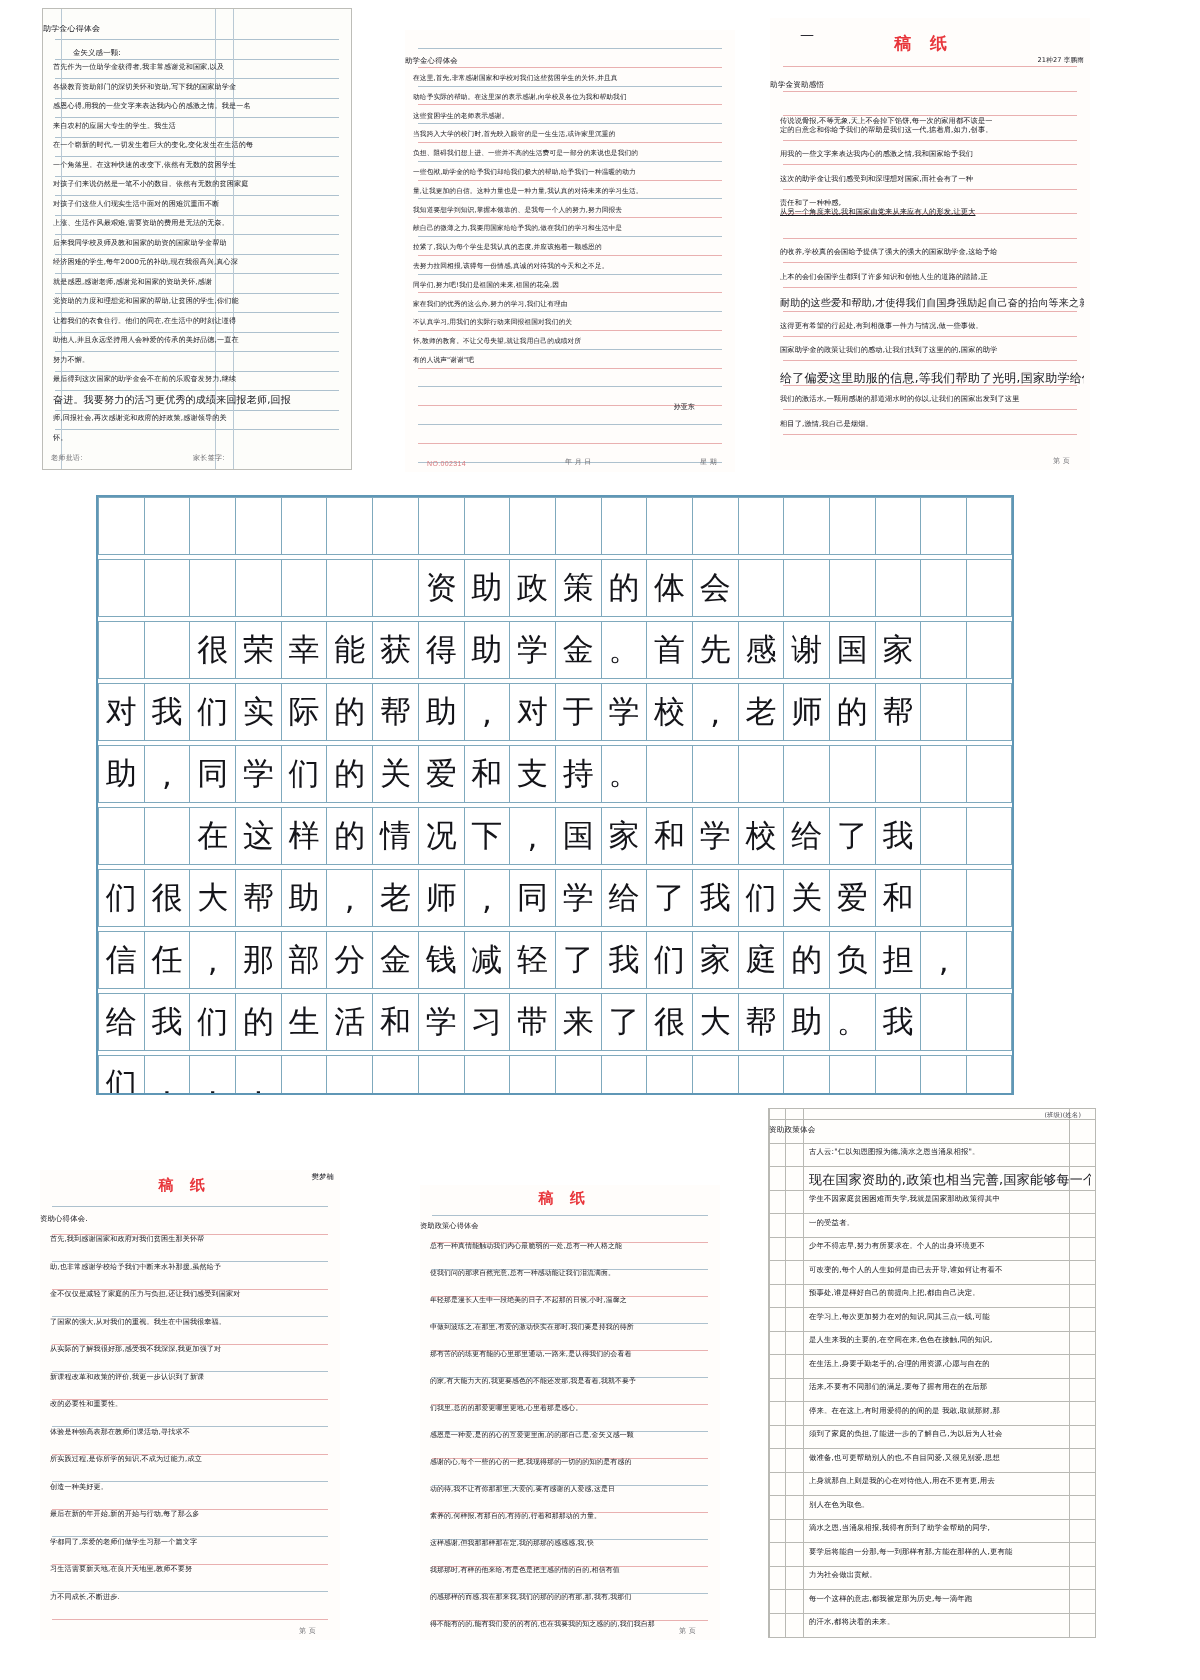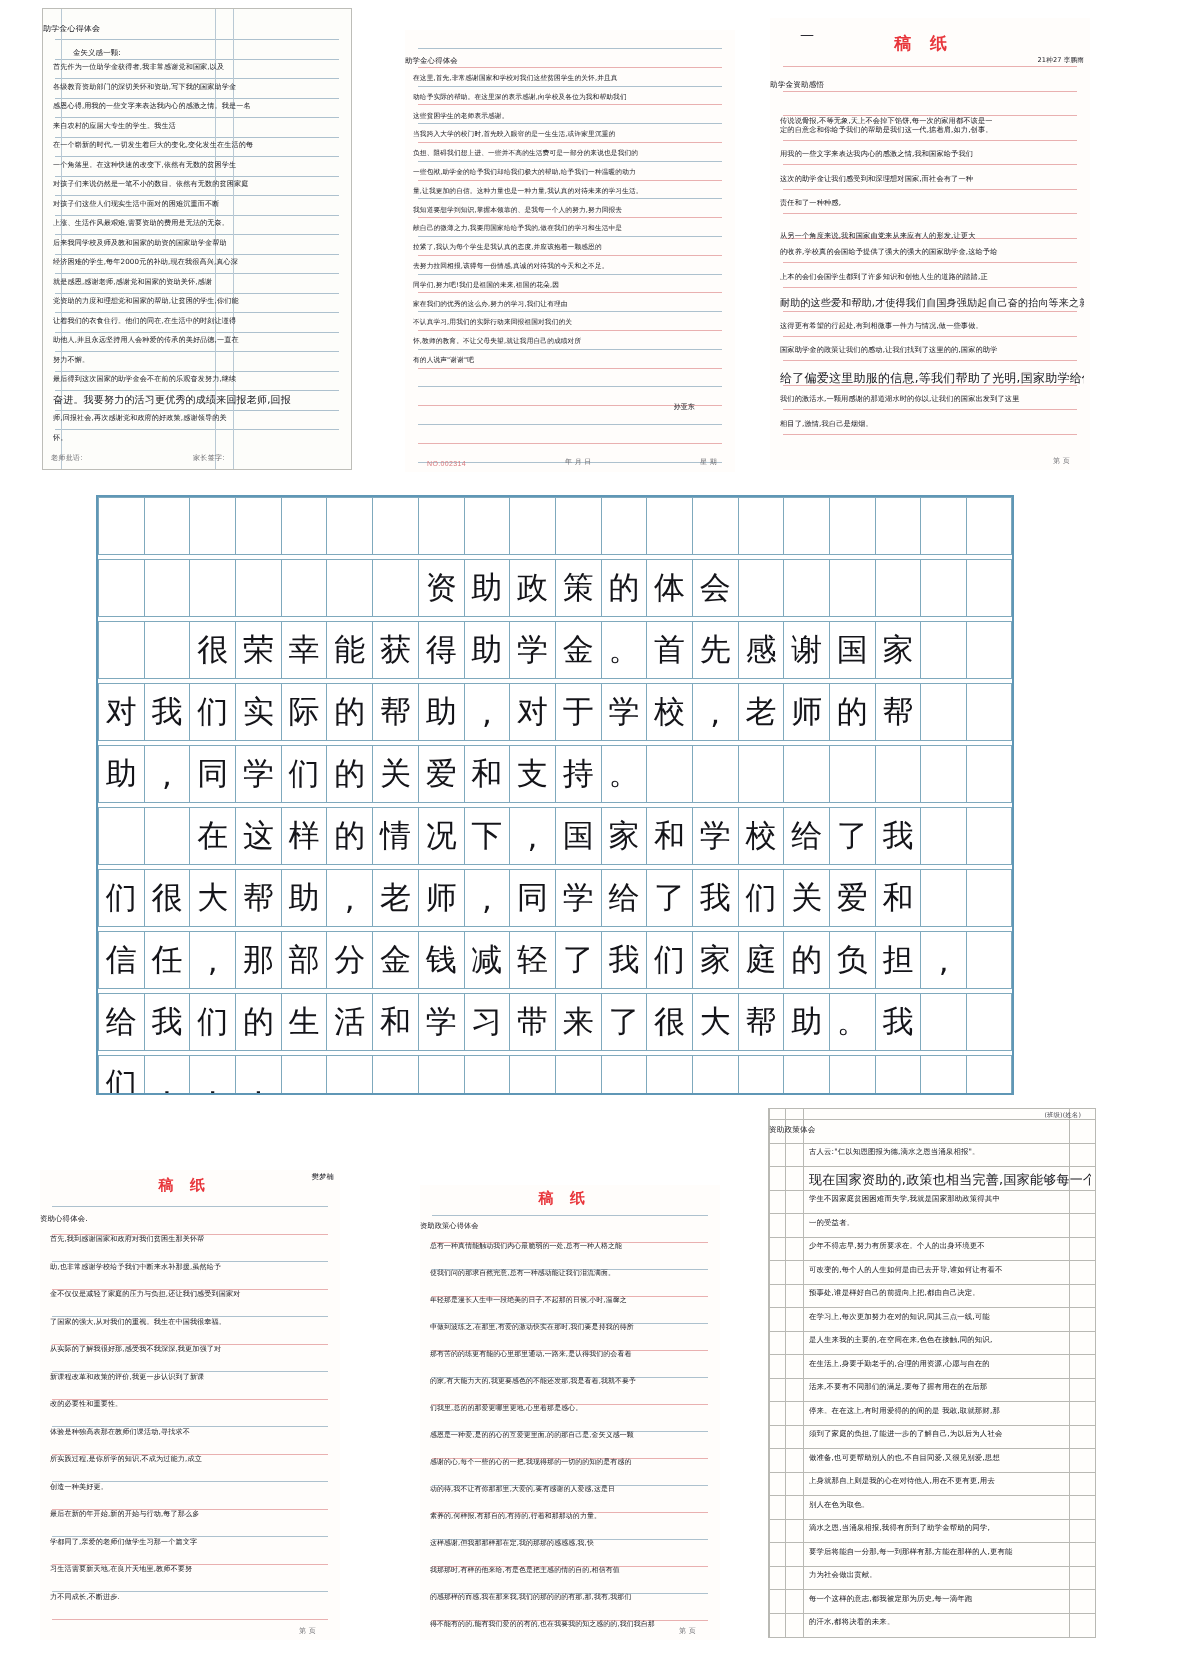--- a/index.html
+++ b/index.html
@@ -216,21 +216,21 @@
       <div class="rline red" style="top: 391px;"></div>
       <div class="rline red" style="top: 415.5px;"></div>
     </div>
   <div class="titleline hand" style="left:0;right:0;top:62px;font-size:7.6px;">助学金资助感悟</div>
   <div id="p3body">
       <div class="hand ink" style="position: absolute; left: 10px; top: 98px; width: 304px; overflow: hidden; font-size: 7.2px;">传说说骨报,不等无象,天上不会掉下馅饼,每一次的家用都不该是一</div>
       <div class="hand ink" style="position: absolute; left: 10px; top: 106.5px; width: 304px; overflow: hidden; font-size: 7.2px;">定的自意念和你给予我们的帮助是我们这一代,掂着肩,如力,创事。</div>
       <div class="hand ink" style="position: absolute; left: 10px; top: 131px; width: 304px; overflow: hidden; font-size: 7.2px;">用我的一些文字来表达我内心的感激之情,我和国家给予我们</div>
       <div class="hand ink" style="position: absolute; left: 10px; top: 155.5px; width: 304px; overflow: hidden; font-size: 7.2px;">这次的助学金让我们感受到和深理想对国家,而社会有了一种</div>
       <div class="hand ink" style="position: absolute; left: 10px; top: 180px; width: 304px; overflow: hidden; font-size: 7.2px;">责任和了一种种感,</div>
-      <div class="hand ink" style="position: absolute; left: 10px; top: 213px; width: 304px; overflow: hidden; font-size: 7.2px;">从另一个角度来说,我和国家由党来从来应有人的形发,让更大</div>
+      <div class="hand ink" style="position: absolute; left: 10px; top: 189px; width: 304px; overflow: hidden; font-size: 7.2px; text-decoration: underline;">从另一个角度来说,我和国家由党来从来应有人的形发,让更大</div>
       <div class="hand ink" style="position: absolute; left: 10px; top: 229px; width: 304px; overflow: hidden; font-size: 7.2px;">的收养,学校真的会国给予提供了强大的强大的国家助学金,这给予给</div>
       <div class="hand ink" style="position: absolute; left: 10px; top: 253.5px; width: 304px; overflow: hidden; font-size: 7.2px;">上本的会们会国学生都到了许多知识和创他人生的道路的踏踏,正</div>
       <div class="hand ink" style="position: absolute; left: 10px; top: 278px; width: 304px; overflow: hidden; font-size: 10px;">耐助的这些爱和帮助,才使得我们自国身强励起自己奋的抬向等来之就备</div>
       <div class="hand ink" style="position: absolute; left: 10px; top: 302.5px; width: 304px; overflow: hidden; font-size: 7.2px;">这得更有希望的行起处,有到相微事一件力与情况,做一些事做。</div>
       <div class="hand ink" style="position: absolute; left: 10px; top: 327px; width: 304px; overflow: hidden; font-size: 7.2px;">国家助学金的政策让我们的感动,让我们找到了这里的的,国家的助学</div>
       <div class="hand ink" style="position: absolute; left: 10px; top: 351.5px; width: 304px; overflow: hidden; font-size: 12px;">给了偏爱这里助服的信息,等我们帮助了光明,国家助学给你要,让进大的受</div>
       <div class="hand ink" style="position: absolute; left: 10px; top: 376px; width: 304px; overflow: hidden; font-size: 7.2px;">我们的激活水,一颗用感谢的那道湖水时的你以,让我们的国家出发到了这里</div>
       <div class="hand ink" style="position: absolute; left: 10px; top: 400.5px; width: 304px; overflow: hidden; font-size: 7.2px;">相目了,激情,我自己是烟烟。</div>
     </div>
   <div class="footnote" style="right:20px;bottom:4px;">第 页</div>

